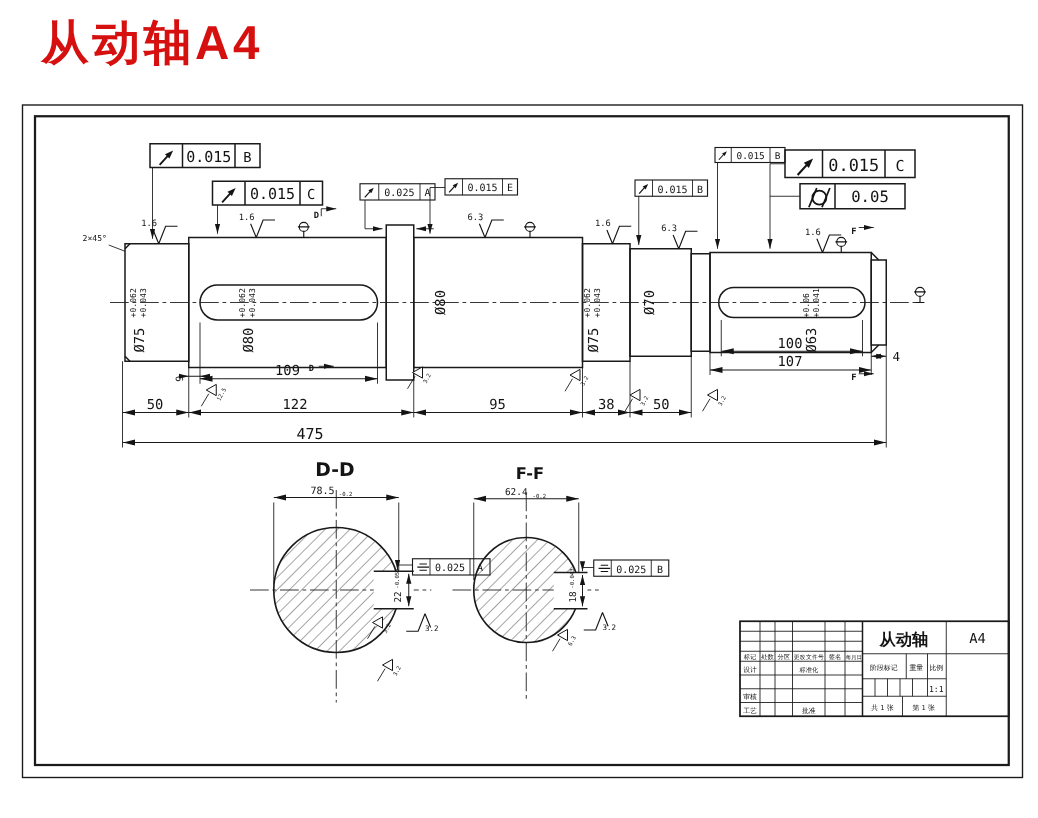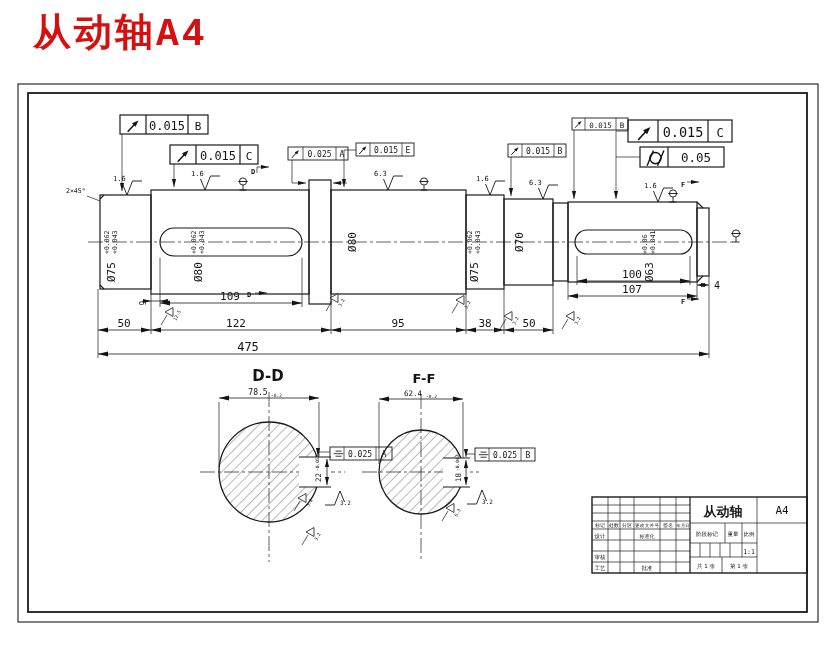--- a/index.html
+++ b/index.html
@@ -1,17 +1,17 @@
 <!DOCTYPE html>
 <html><head>
 <meta charset="utf-8">
 <style>
   html,body{margin:0;padding:0;background:#fff;width:830px;height:654px;overflow:hidden}
   #stage{position:relative;width:830px;height:654px;background:#fff}
-  #main-title{position:absolute;left:33px;top:16px;font-family:Liberation Mono, monospace;
+  #main-title{position:absolute;left:33px;top:16px;font-family:Liberation Sans, sans-serif;
     font-weight:bold;font-size:38px;color:#d60f0f;letter-spacing:3px;line-height:1}
   svg{position:absolute;left:0;top:0}
   svg text{font-family:"DejaVu Sans Mono","Liberation Mono",monospace;fill:#141414}
   .cjk{font-family:"DejaVu Sans","Liberation Sans",sans-serif}
   .ln{stroke:#1a1a1a;stroke-width:1.2;fill:none}
   .tn{stroke:#1a1a1a;stroke-width:0.7;fill:none}
   .dim{stroke:#1a1a1a;stroke-width:0.8;fill:none}
   .cl{stroke:#1a1a1a;stroke-width:0.7;stroke-dasharray:15 3 3 3;fill:none}
   .bold{font-weight:bold}
 </style>

